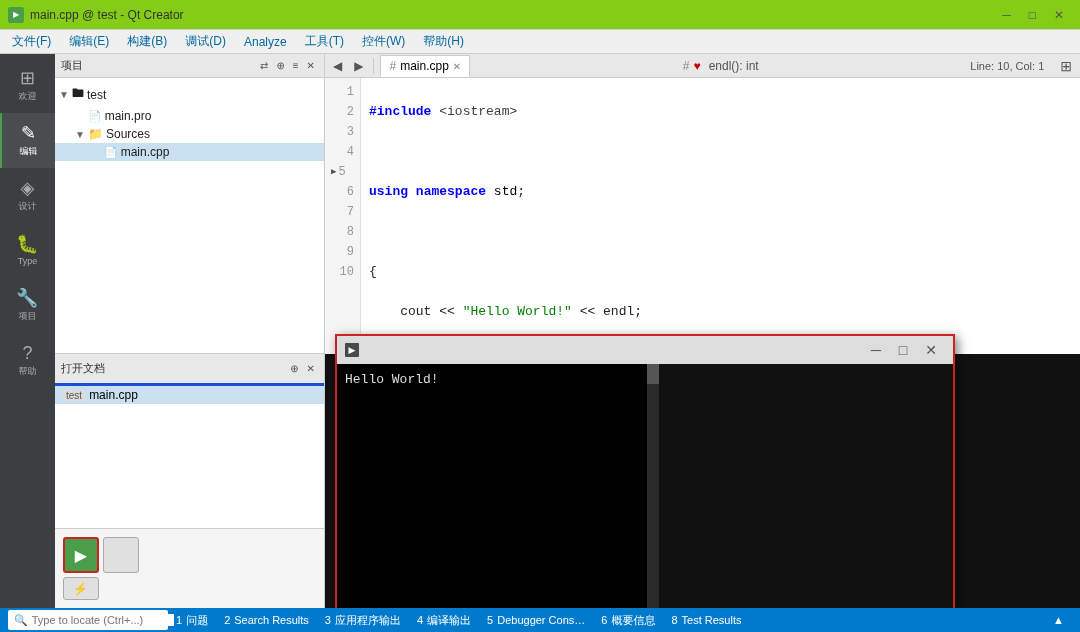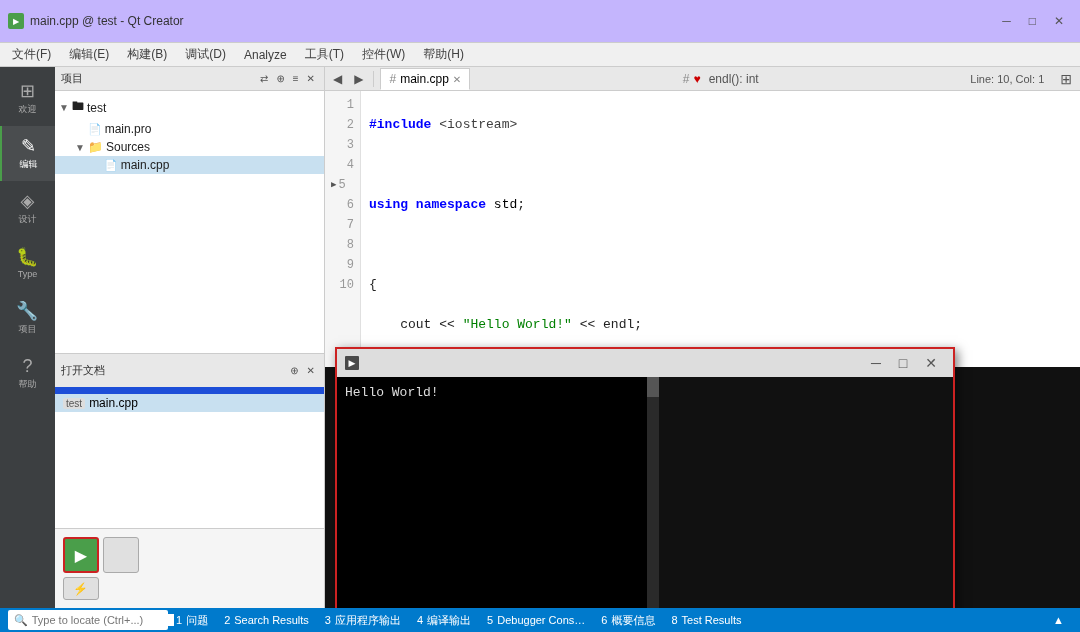--- a/index.html
+++ b/index.html
@@ -1,21 +1,21 @@
 <!DOCTYPE html>
 <html><head>
   <meta charset="utf-8">
   <style>
     * { margin: 0; padding: 0; box-sizing: border-box; }
     body { width: 1080px; height: 632px; overflow: hidden; font-family: 'Segoe UI', Arial, sans-serif; font-size: 12px; background: #f0f0f0; display: flex; flex-direction: column; }
 
     
     .title-bar {
-      background: #c4b5fd;
-      height: 43px;
+      background: #84cc16;
+      height: 30px;
       display: flex;
       align-items: center;
       padding: 0 8px;
       border-bottom: 1px solid #ccc;
       justify-content: space-between;
     }
     .title-bar-left { display: flex; align-items: center; gap: 6px; font-size: 12px; color: #333; }
     .title-bar-icon { width: 16px; height: 16px; background: #4a9e4a; border-radius: 2px; display: flex; align-items: center; justify-content: center; }
     .title-bar-icon::before { content: '▶'; color: white; font-size: 8px; }
     .title-bar-controls { display: flex; gap: 2px; }
@@ -28,21 +28,21 @@
       display: flex;
       align-items: center;
       padding: 0 4px;
       border-bottom: 1px solid #ccc;
       gap: 2px;
     }
     .menu-item {
       padding: 2px 8px;
       cursor: pointer;
       font-size: 12px;
-      color: #404040;
+      color: #0369a1;
       border-radius: 2px;
     }
 
     
     .main-layout {
       display: flex;
       flex: 1;
       overflow: hidden;
     }
 
@@ -116,23 +116,23 @@
     .tree-icon { font-size: 12px; }
 
     
     .open-files-panel {
       border-top: 1px solid #ccc;
       height: 175px;
       display: flex;
       flex-direction: column;
     }
     .open-files-header {
-      height: 40px;
+      height: 32px;
       background: #e8e8e8;
-      border-bottom: 7px solid #1d4ed8;
+      border-bottom: 3px solid #1d4ed8;
       display: flex;
       align-items: center;
       padding: 0 6px;
       justify-content: space-between;
       gap: 8px;
     }
     .open-file-item {
       display: flex;
       align-items: center;
       padding: 2px 8px;

